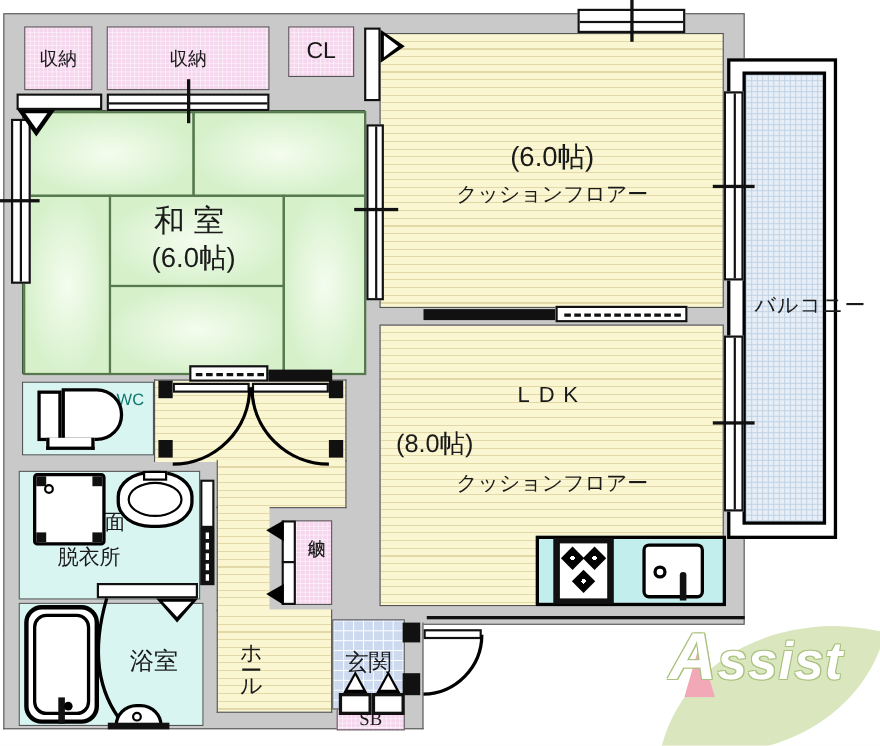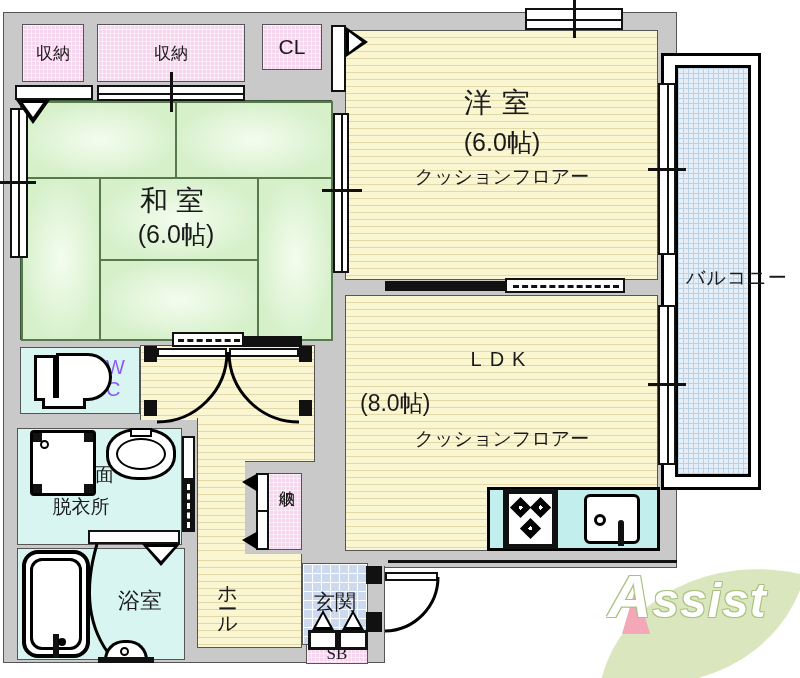--- a/index.html
+++ b/index.html
@@ -68,31 +68,30 @@
     <div class="mat" style="left:154px;top:0;width:158px;height:78px;"></div>
     <div class="mat" style="left:0;top:76px;width:80px;height:164px;"></div>
     <div class="mat" style="left:78px;top:76px;width:160px;height:84px;"></div>
     <div class="mat" style="left:78px;top:158px;width:160px;height:82px;"></div>
     <div class="mat" style="left:236px;top:76px;width:76px;height:164px;"></div>
   </div>
   <div class="lbl" style="left:96px;top:182px;width:160px;text-align:center;font-size:28px;letter-spacing:8px;">和室</div>
   <div class="lbl" style="left:96px;top:218px;width:160px;text-align:center;font-size:25px;">(6.0帖)</div>
 
   <div class="abs room yellow" style="left:345px;top:30px;width:313px;height:250px;"></div>
-  <div class="lbl" style="left:352px;top:84px;width:300px;text-align:center;font-size:28px;letter-spacing:10px;">洋室</div>
   <div class="lbl" style="left:352px;top:126px;width:300px;text-align:center;font-size:25px;">(6.0帖)</div>
   <div class="lbl" style="left:352px;top:164px;width:300px;text-align:center;font-size:19px;">クッションフロアー</div>
 
   <div class="abs room yellow" style="left:345px;top:295px;width:313px;height:256px;"></div>
   <div class="lbl" style="left:352px;top:348px;width:300px;text-align:center;font-size:20px;letter-spacing:8px;">LDK</div>
   <div class="lbl" style="left:360px;top:388px;width:300px;text-align:left;font-size:23px;">(8.0帖)</div>
   <div class="lbl" style="left:352px;top:426px;width:300px;text-align:center;font-size:19px;">クッションフロアー</div>
 
   <div class="abs room cyan" style="left:20px;top:347px;width:120px;height:67px;"></div>
-  <div class="lbl" style="left:106px;top:356px;width:26px;font-size:20px;color:#8b5cf6;word-break:break-all;white-space:normal;line-height:1.1;">WC</div>
+  <div class="lbl" style="left:106px;top:356px;width:26px;font-size:15px;color:#0f766e;word-break:break-all;white-space:normal;line-height:1.1;">WC</div>
 
   <div class="abs room cyan" style="left:17px;top:428px;width:165px;height:117px;"></div>
   <div class="lbl" style="left:30px;top:462px;width:130px;text-align:center;font-size:19px;">洗面</div>
   <div class="lbl" style="left:16px;top:494px;width:130px;text-align:center;font-size:19px;">脱衣所</div>
 
   <div class="abs room cyan" style="left:17px;top:548px;width:168px;height:112px;"></div>
   <div class="lbl" style="left:100px;top:586px;width:80px;text-align:center;font-size:22px;">浴室</div>
 
   <div class="abs room yellow" style="left:140px;top:345px;width:175px;height:75px;border-bottom:none;"></div>
   <div class="abs yellow" style="left:197px;top:418px;width:118px;height:44px;border:1px solid #555;border-top:none;"></div>

